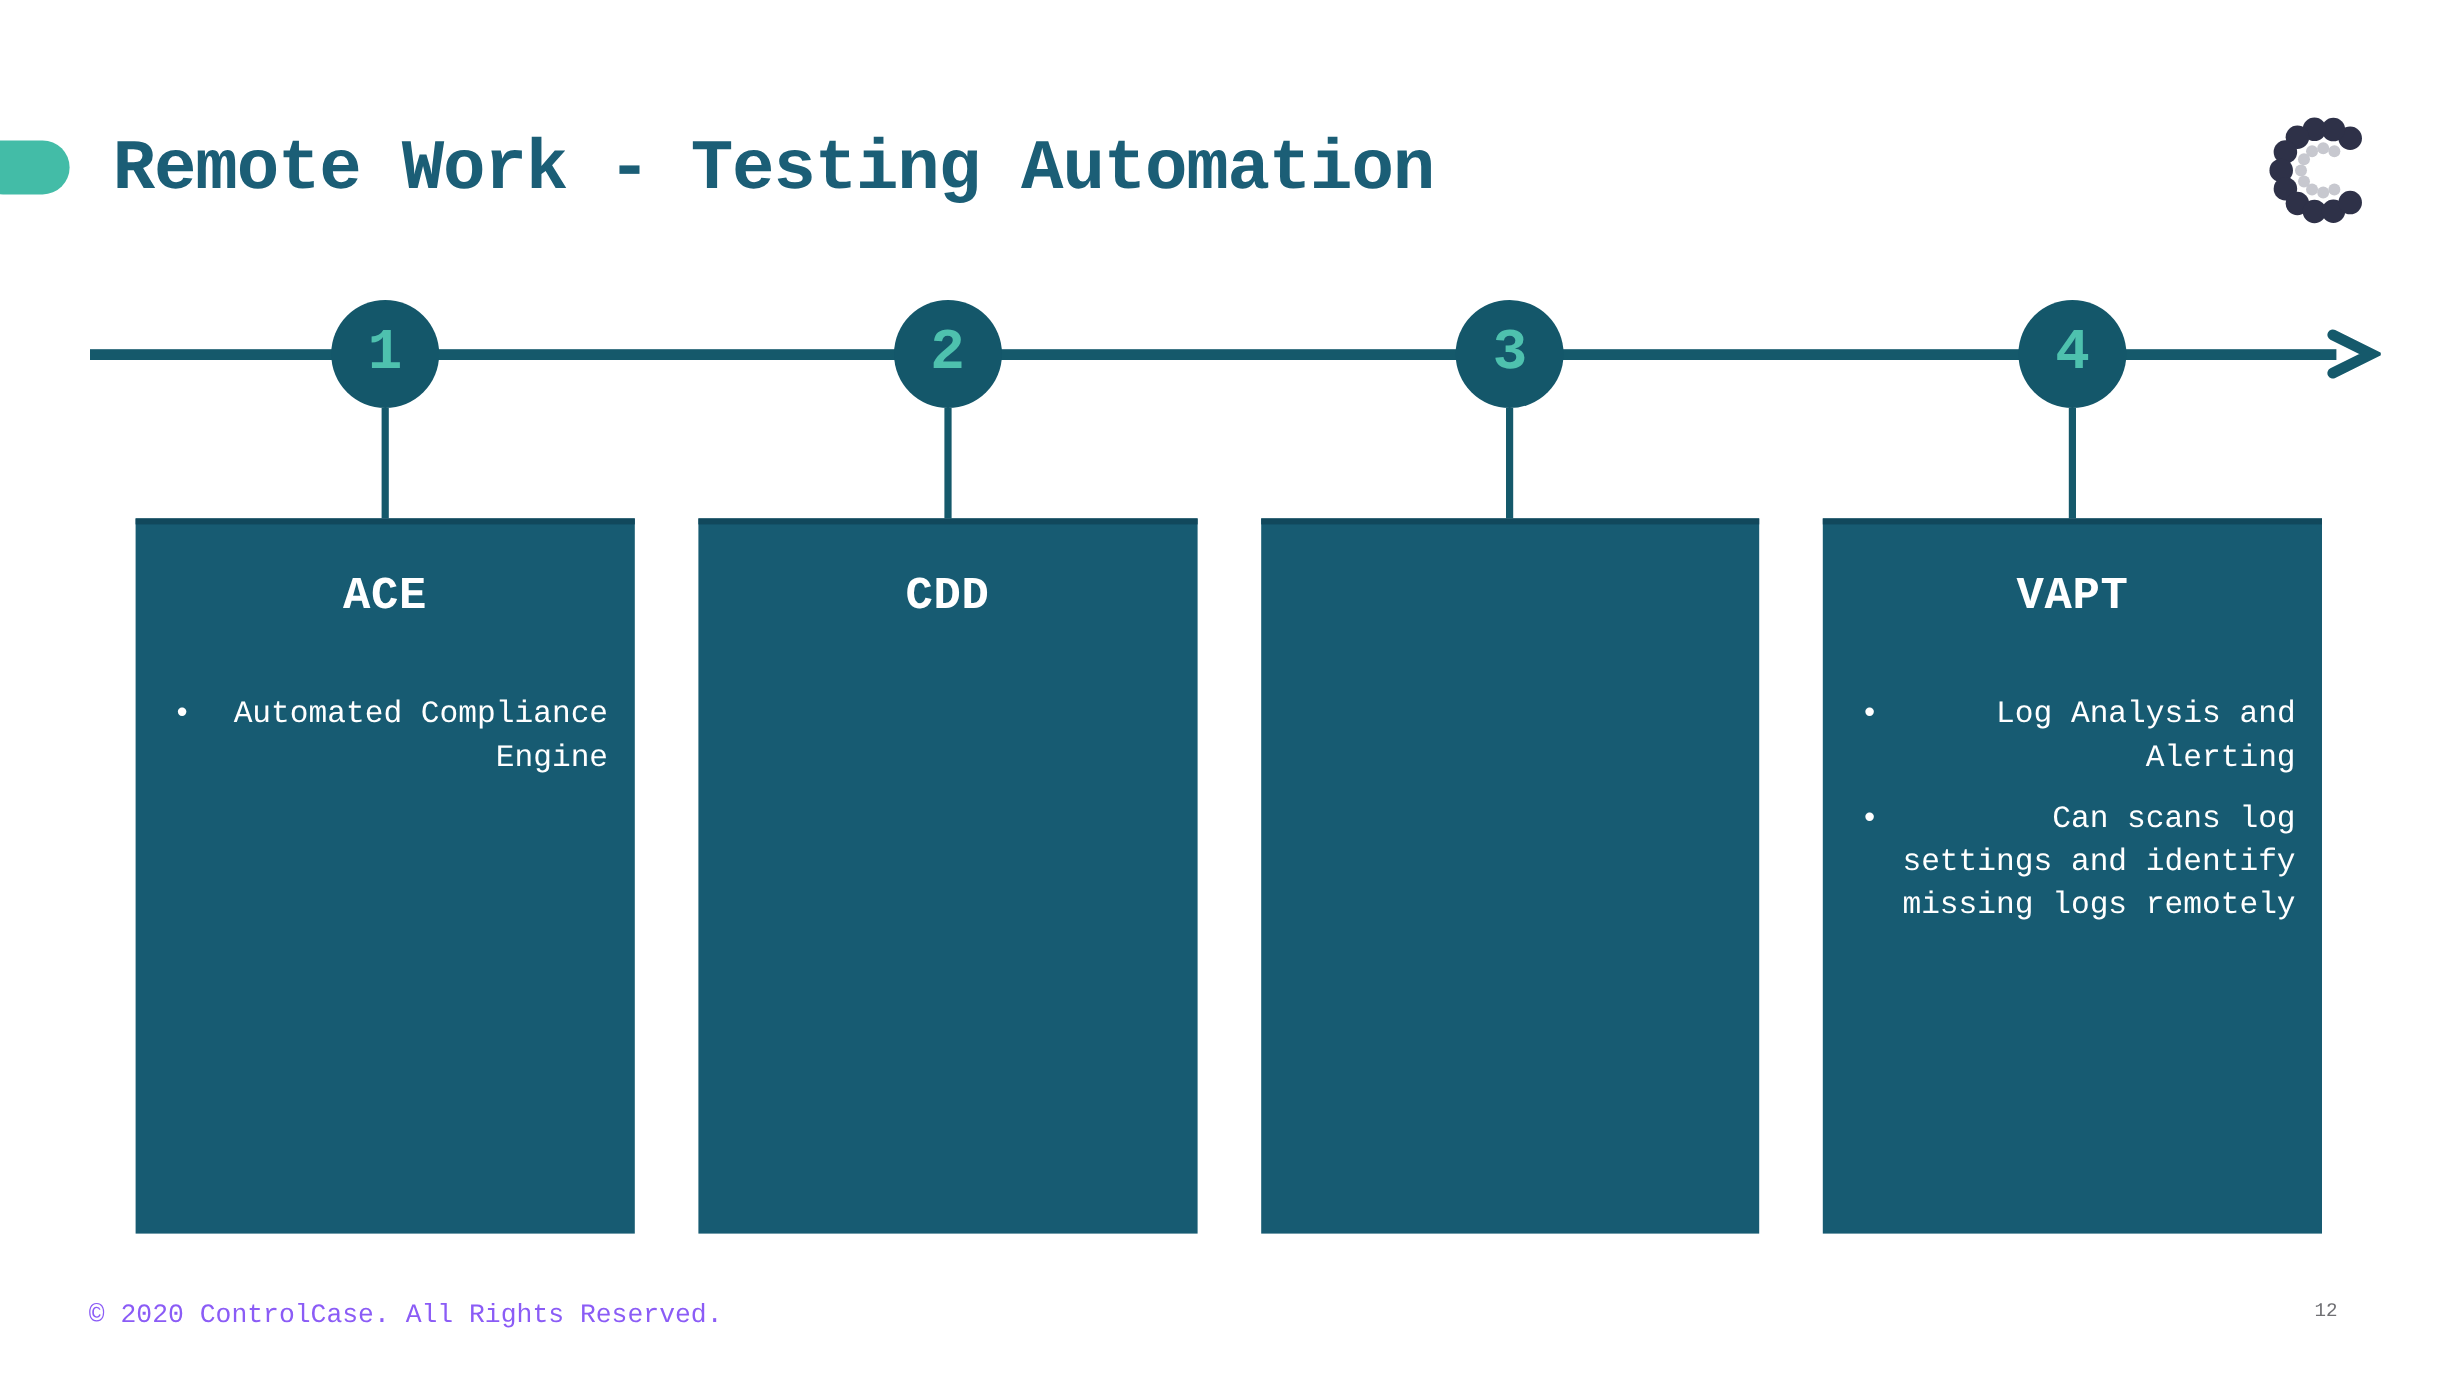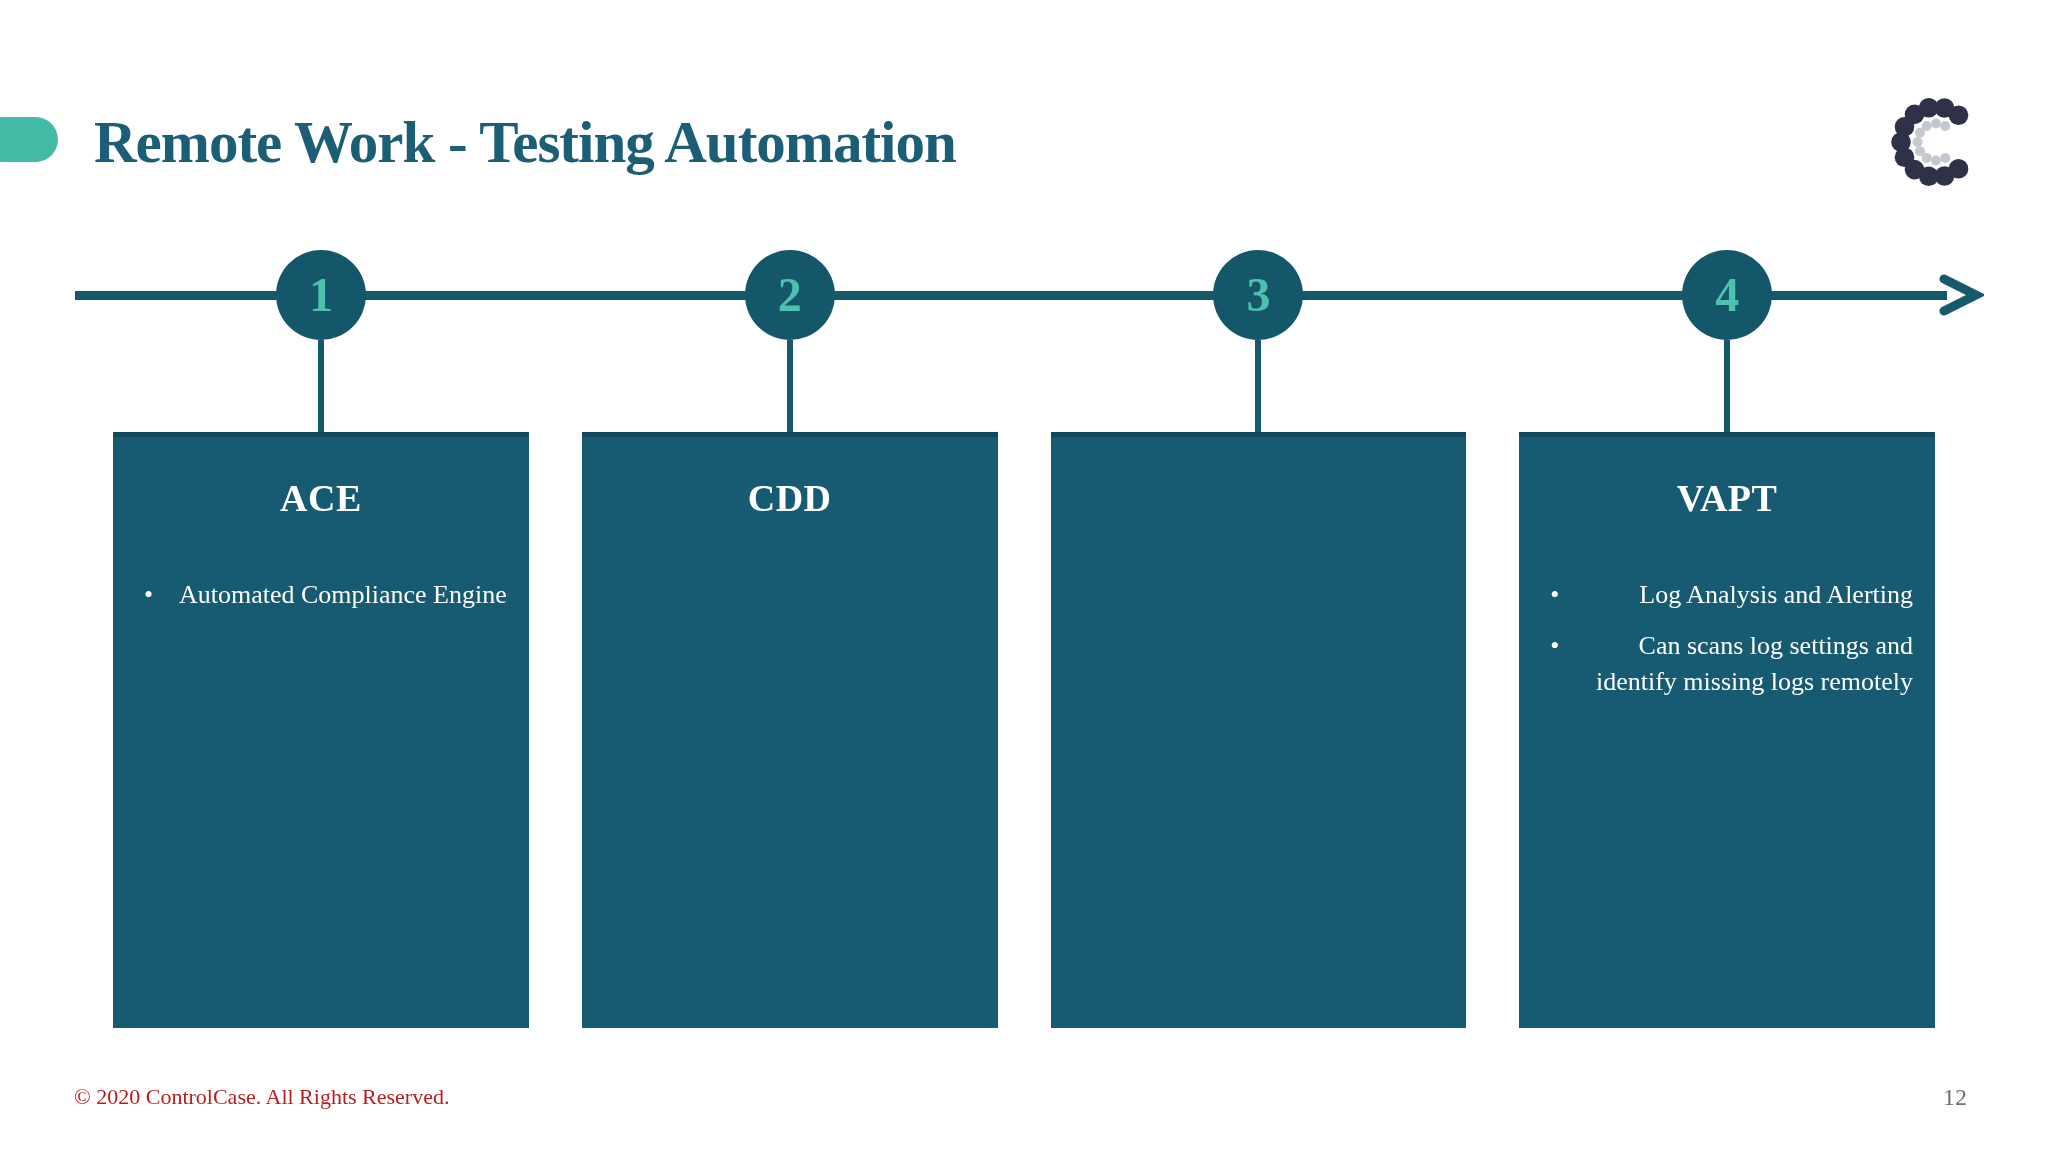--- a/index.html
+++ b/index.html
@@ -1,22 +1,21 @@
 <!DOCTYPE html>
 <html><head>
 <meta charset="utf-8">
 <style>
   html,body { margin:0; padding:0; background:#ffffff; }
   .slide {
     position:relative;
     width:2024px; height:1152px;
     background:#ffffff;
     overflow:hidden;
-    font-family:Liberation Serif, serif;
-    padding-left:19px;
+    font-family:Liberation Mono, monospace;
   }
 
   
   .accent-pill {
     position:absolute; left:-20px; top:117px;
     width:78px; height:45px;
     background:#43bca7;
     border-radius:23px;
   }
   .page-title {
@@ -90,25 +89,25 @@
   }
   .card-bullets li::before {
     content:"\2022";
     position:absolute; left:-26px; top:0;
     font-size:26px;
   }
 
   
   .footer-copyright {
     position:absolute; left:74px; top:1084px;
-    font-size:22px; color:#b91c1c;
+    font-size:22px; color:#8b5cf6;
   }
   .footer-page-number {
     position:absolute; right:76px; top:1084px;
-    font-size:24px; color:#6f6f73;
+    font-size:16px; color:#6f6f73;
   }
 </style>
 </head>
 <body>
 
 <div class="slide">
 
   <div class="accent-pill"></div>
   <h1 class="page-title">Remote Work - Testing Automation</h1>
 

